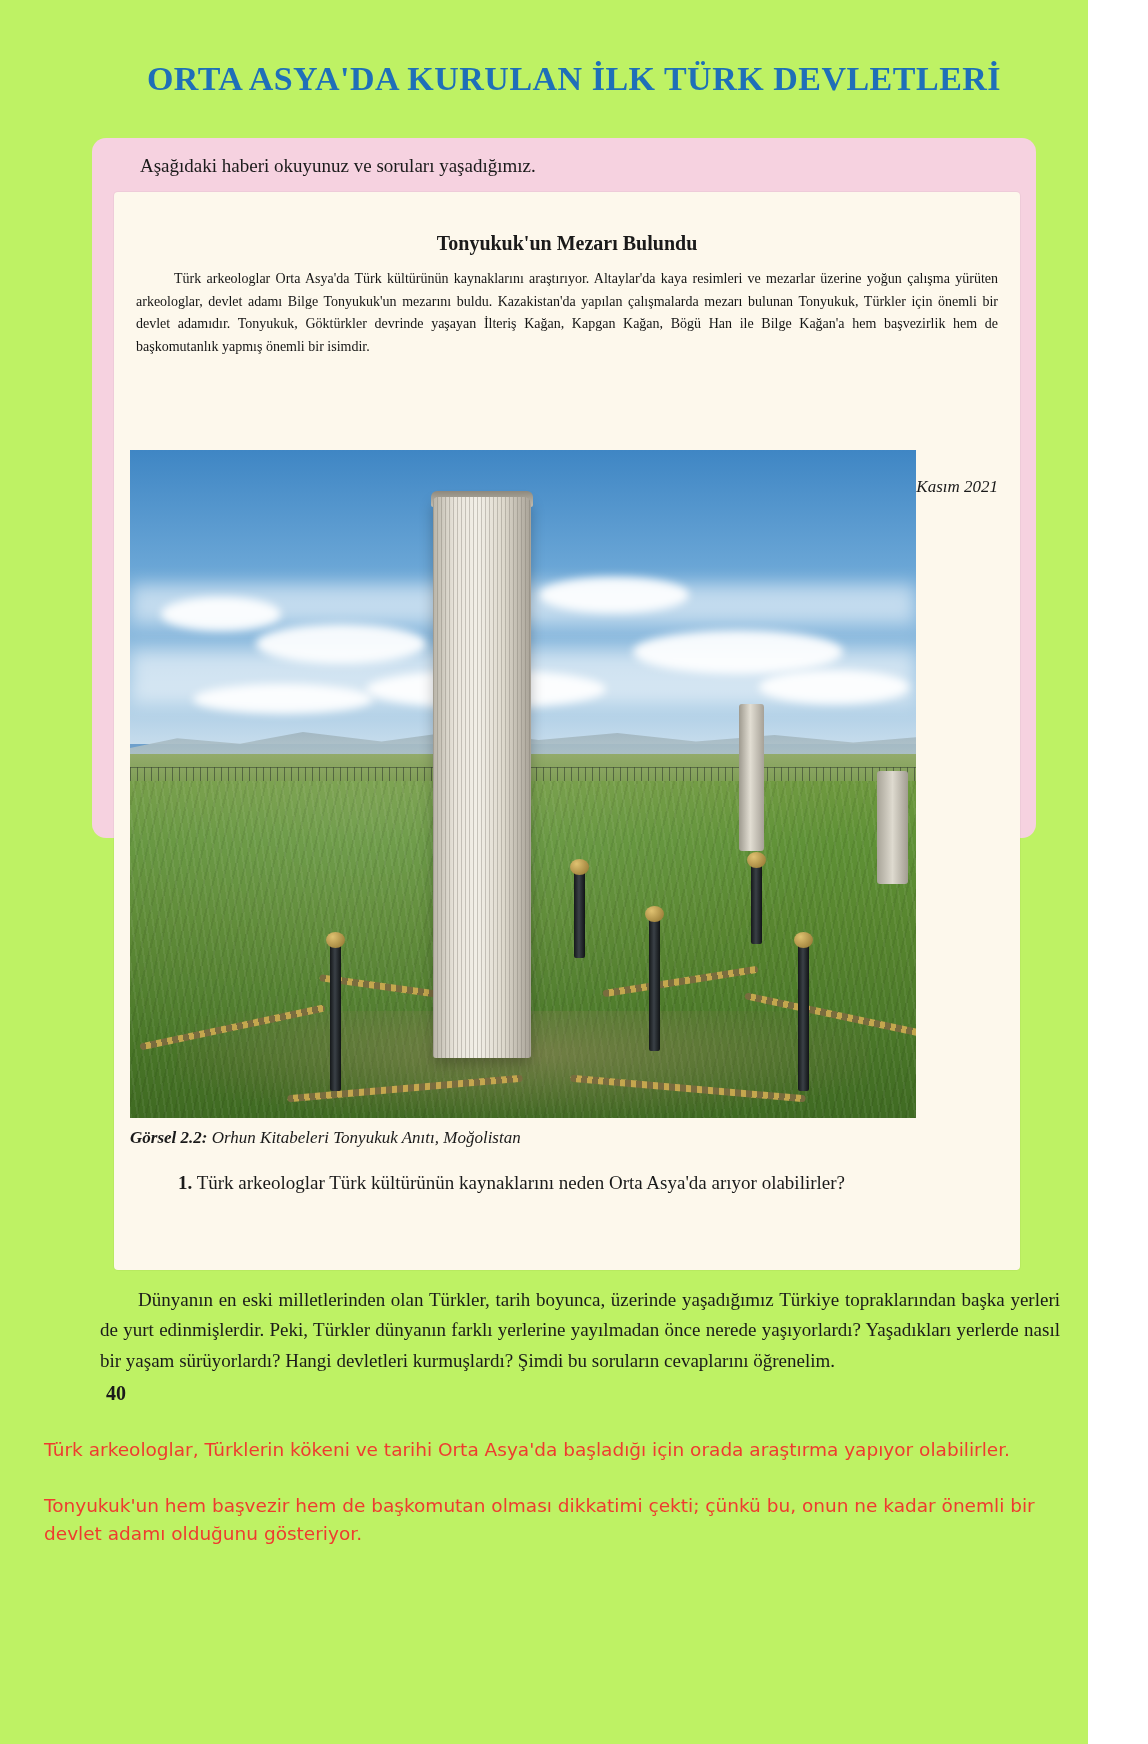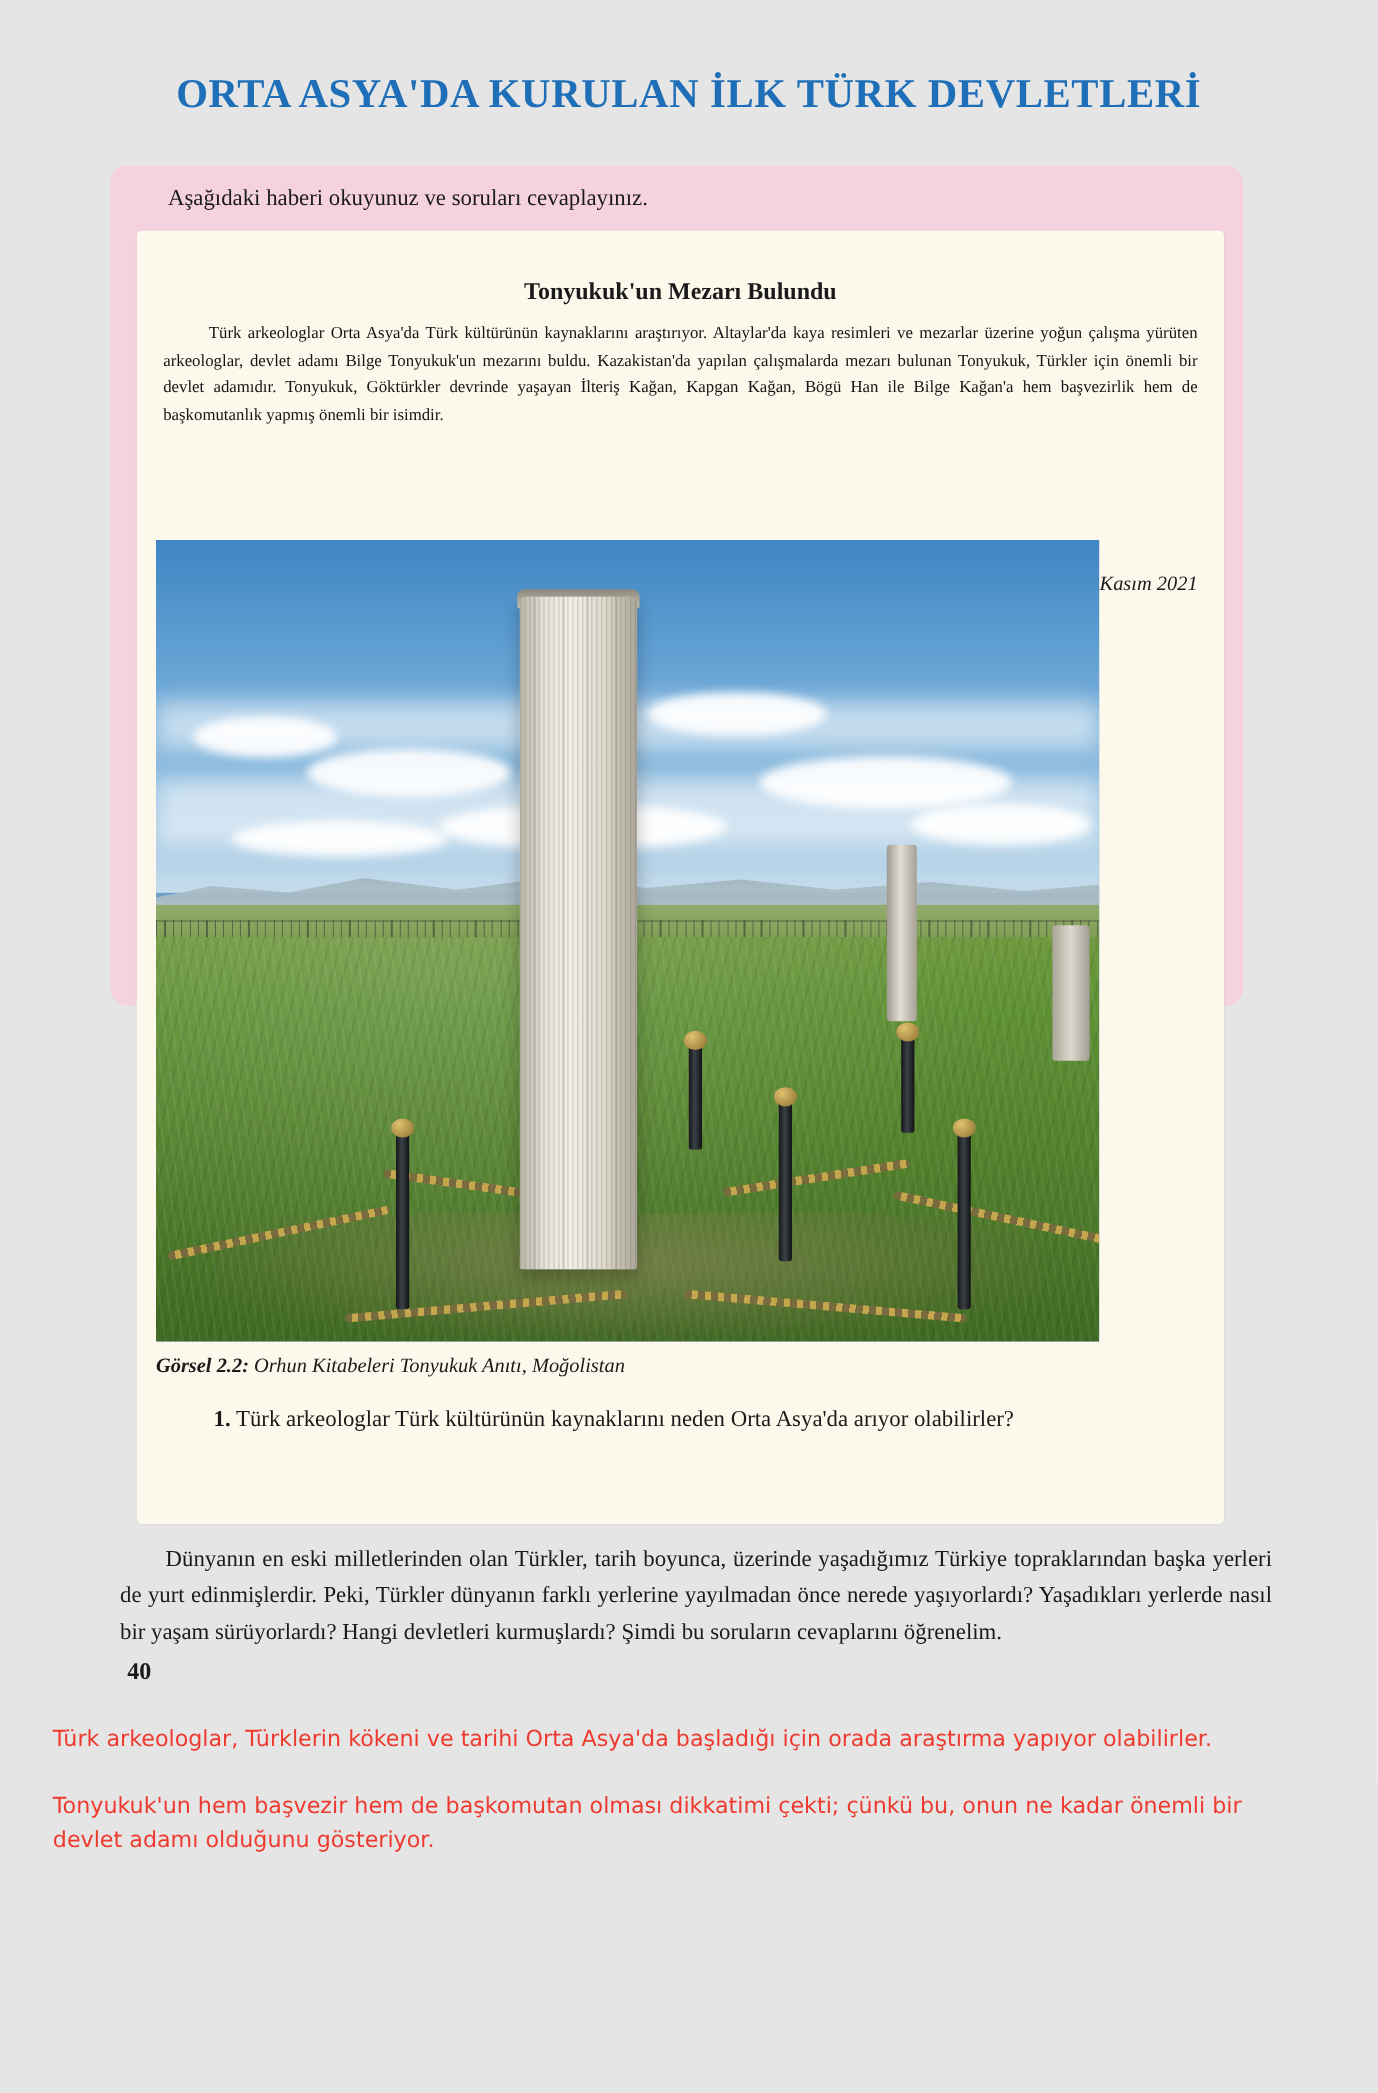--- a/index.html
+++ b/index.html
@@ -10,23 +10,24 @@
   body {
     width: 1148px;
     height: 1744px;
     font-family: "Liberation Serif", serif;
     color: #1a1a1a;
     position: relative;
     overflow: hidden;
   }
   .page {
     position: relative;
-    width: 1148px;
+    width: 1044px;
     height: 1744px;
-    background: #e5e5e5;
+    background: #bef264;
+    padding-left: 44px;
   }
 
   
   .page-title {
     position: absolute;
     top: 60px;
     left: 0;
     width: 1148px;
     text-align: center;
     font-family: "Liberation Serif", serif;
@@ -294,21 +295,21 @@
 </style>
 </head>
 <body>
 
 <div class="page">
 
   <div class="page-title">ORTA ASYA'DA KURULAN İLK TÜRK DEVLETLERİ</div>
 
   <div class="pink-panel"></div>
 
-  <div class="intro-line">Aşağıdaki haberi okuyunuz ve soruları cevaplayınız.</div>
+  <div class="intro-line">Aşağıdaki haberi okuyunuz ve soruları yaşadığımız.</div>
 
   <div class="news-card">
     <div class="news-title">Tonyukuk'un Mezarı Bulundu</div>
     <div class="news-body">Türk arkeologlar Orta Asya'da Türk kültürünün kaynaklarını araştırıyor. Altaylar'da kaya resimleri ve mezarlar üzerine yoğun çalışma yürüten arkeologlar, devlet adamı Bilge Tonyukuk'un mezarını buldu. Kazakistan'da yapılan çalışmalarda mezarı bulunan Tonyukuk, Türkler için önemli bir devlet adamıdır. Tonyukuk, Göktürkler devrinde yaşayan İlteriş Kağan, Kapgan Kağan, Bögü Han ile Bilge Kağan'a hem başvezirlik hem de başkomutanlık yapmış önemli bir isimdir.</div>
     <div class="news-source">Genel ağ haberi, 5 Kasım 2021</div>
   </div>
 
   <div class="photo">
     <div class="photo-inner">
       <div class="sky"></div>

